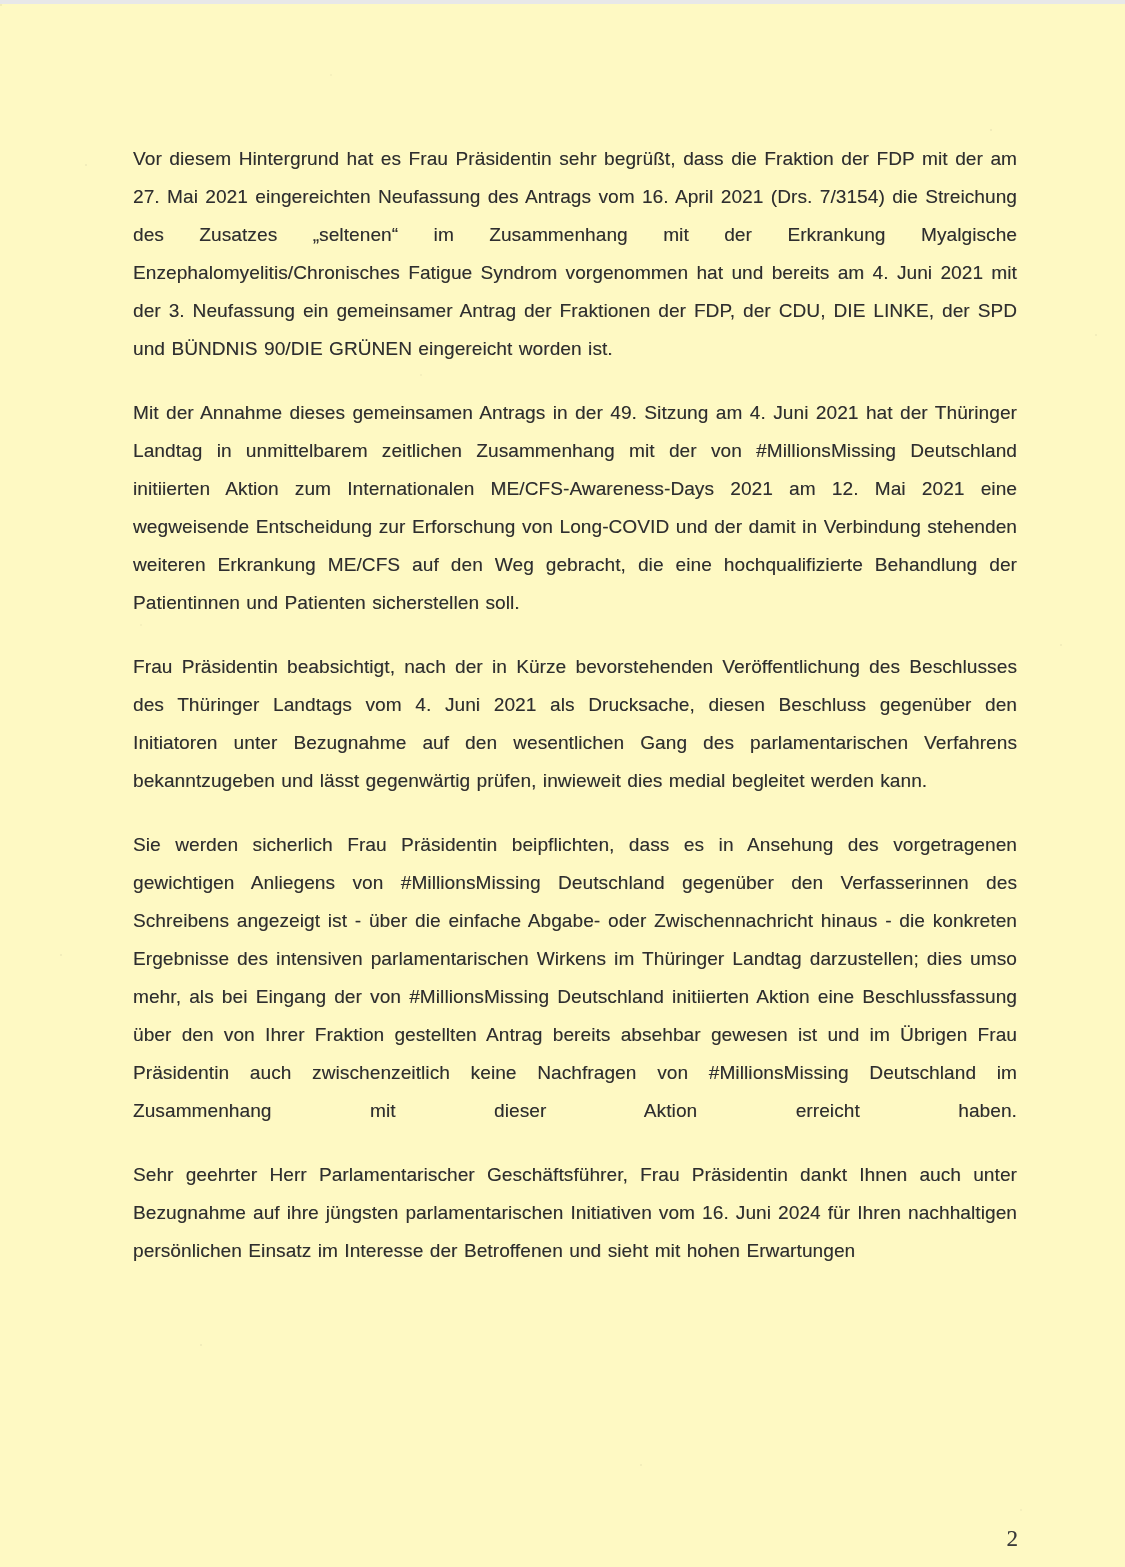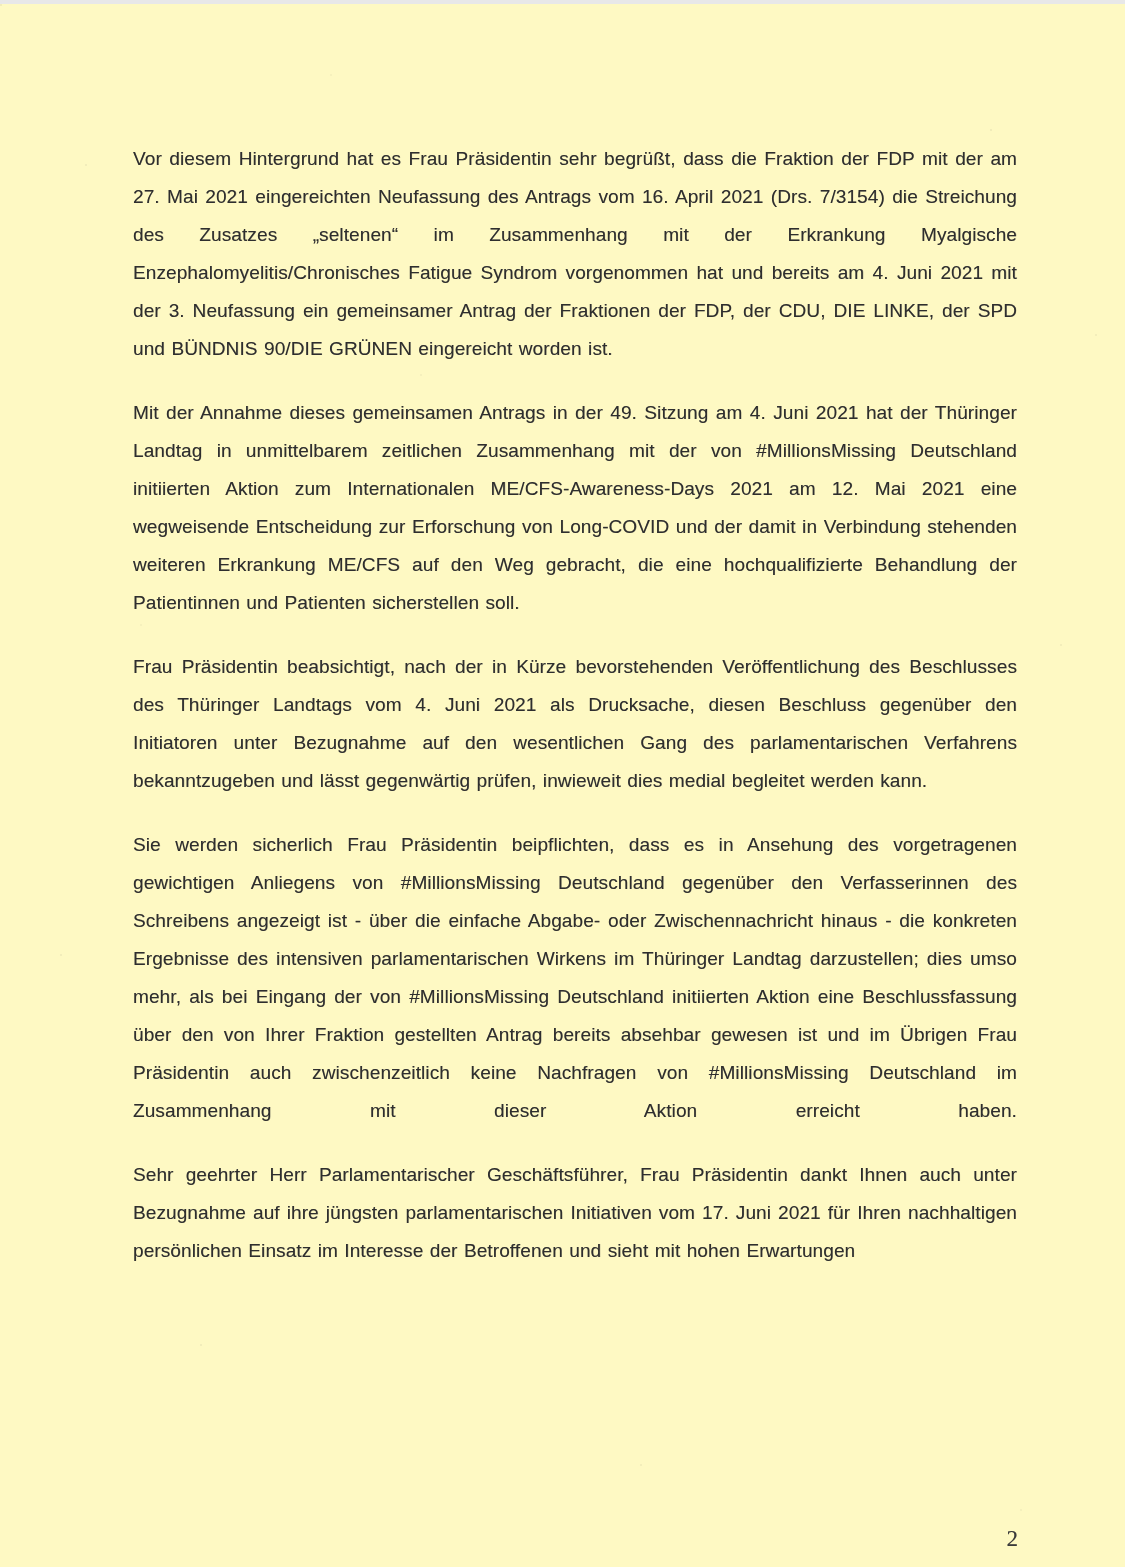--- a/index.html
+++ b/index.html
@@ -83,18 +83,18 @@
 
   <div class="content">
     <p class="para">Vor diesem Hintergrund hat es Frau Präsidentin sehr begrüßt, dass die Fraktion der FDP mit der am 27. Mai 2021 eingereichten Neufassung des Antrags vom 16. April 2021 (Drs. 7/3154) die Streichung des Zusatzes „seltenen“ im Zusammenhang mit der Erkrankung Myalgische Enzephalomyelitis/Chronisches Fatigue Syndrom vorgenommen hat und bereits am 4. Juni 2021 mit der 3. Neufassung ein gemeinsamer Antrag der Fraktionen der FDP, der CDU, DIE LINKE, der SPD und BÜNDNIS 90/DIE GRÜNEN eingereicht worden ist.</p>
 
     <p class="para">Mit der Annahme dieses gemeinsamen Antrags in der 49. Sitzung am 4. Juni 2021 hat der Thüringer Landtag in unmittelbarem zeitlichen Zusammenhang mit der von #MillionsMissing Deutschland initiierten Aktion zum Internationalen ME/CFS-Awareness-Days 2021 am 12. Mai 2021 eine wegweisende Entscheidung zur Erforschung von Long-COVID und der damit in Verbindung stehenden weiteren Erkrankung ME/CFS auf den Weg gebracht, die eine hochqualifizierte Behandlung der Patientinnen und Patienten sicherstellen soll.</p>
 
     <p class="para">Frau Präsidentin beabsichtigt, nach der in Kürze bevorstehenden Veröffentlichung des Beschlusses des Thüringer Landtags vom 4. Juni 2021 als Drucksache, diesen Beschluss gegenüber den Initiatoren unter Bezugnahme auf den wesentlichen Gang des parlamentarischen Verfahrens bekanntzugeben und lässt gegenwärtig prüfen, inwieweit dies medial begleitet werden kann.</p>
 
     <p class="para justify-last">Sie werden sicherlich Frau Präsidentin beipflichten, dass es in Ansehung des vorgetragenen gewichtigen Anliegens von #MillionsMissing Deutschland gegenüber den Verfasserinnen des Schreibens angezeigt ist - über die einfache Abgabe- oder Zwischennachricht hinaus - die konkreten Ergebnisse des intensiven parlamentarischen Wirkens im Thüringer Landtag darzustellen; dies umso mehr, als bei Eingang der von #MillionsMissing Deutschland initiierten Aktion eine Beschlussfassung über den von Ihrer Fraktion gestellten Antrag bereits absehbar gewesen ist und im Übrigen Frau Präsidentin auch zwischenzeitlich keine Nachfragen von #MillionsMissing Deutschland im Zusammenhang mit dieser Aktion erreicht haben.</p>
 
-    <p class="para">Sehr geehrter Herr Parlamentarischer Geschäftsführer, Frau Präsidentin dankt Ihnen auch unter Bezugnahme auf ihre jüngsten parlamentarischen Initiativen vom 17. Juni 2021 für Ihren nachhaltigen persönlichen Einsatz im Interesse der Betroffenen und sieht mit hohen Erwartungen</p>
+    <p class="para">Sehr geehrter Herr Parlamentarischer Geschäftsführer, Frau Präsidentin dankt Ihnen auch unter Bezugnahme auf ihre jüngsten parlamentarischen Initiativen vom 16. Juni 2024 für Ihren nachhaltigen persönlichen Einsatz im Interesse der Betroffenen und sieht mit hohen Erwartungen</p>
   </div>
 
   <div class="page-number">2</div>
 
 </div>
 
 </body></html>

